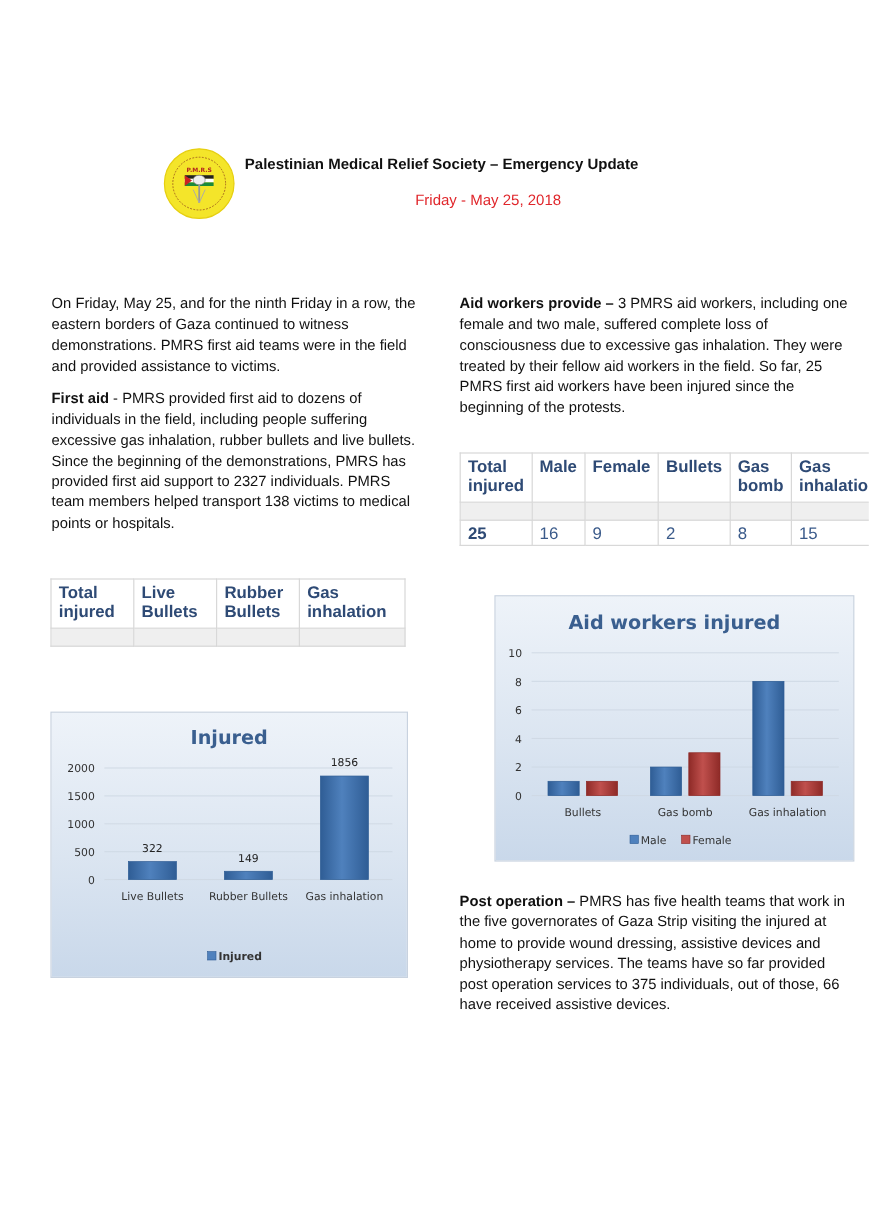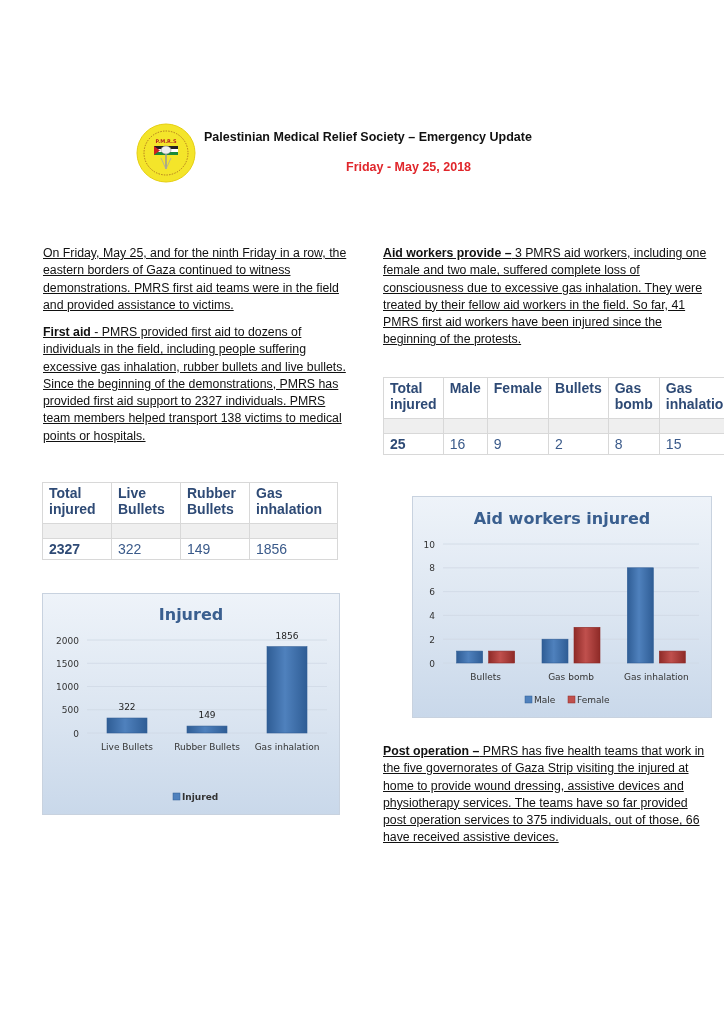--- a/index.html
+++ b/index.html
@@ -1,21 +1,21 @@
 <!DOCTYPE html>
 <html><head>
 <meta charset="utf-8">
 <style>
   html,body{margin:0;padding:0;background:#fff;}
   body{width:724px;height:1024px;position:relative;overflow:hidden;font-family:"Liberation Sans",sans-serif;color:#111;}
   .abs{position:absolute;}
   .header-title{left:204px;top:130px;font-size:12.5px;font-weight:bold;color:#111;text-align:center;}
-  .header-date{left:346px;top:160px;font-size:12.5px;font-weight:bold;color:#e0262b;text-align:right;}
+  .header-date{left:346px;top:160px;font-size:12.5px;font-weight:normal;color:#e0262b;text-align:right;}
   .logo{left:136px;top:123px;width:60px;height:60px;}
-  .para{font-size:12.3px;line-height:17.3px;color:#111;text-decoration:underline;}
+  .para{font-size:12.3px;line-height:17.3px;color:#111;}
   .para b{font-weight:bold;}
   table.dt{position:absolute;border-collapse:collapse;font-size:14px;}
   table.dt td{border:1px solid #d8d8d8;padding:2px 6px;vertical-align:top;color:#2c4c7c;}
   table.dt td.h{font-weight:bold;color:#2e4a75;height:36px;}
   table.dt tr.gap td{background:#efefef;height:14px;padding:0;}
   table.dt td.v{color:#3a5a8a;}
   table.dt td.vb{font-weight:bold;color:#2e4a75;}
   .chartbox{position:absolute;border:1px solid #c8d2df;background:linear-gradient(to bottom,#eef3f9 0%,#dbe5f1 55%,#c9d8ea 100%);}
   svg text{font-family:"DejaVu Sans",sans-serif;}
 </style>
@@ -49,26 +49,20 @@
     <td class="h" style="width:56px">Live Bullets</td>
     <td class="h" style="width:56px">Rubber Bullets</td>
     <td class="h">Gas inhalation</td>
   </tr>
   <tr class="gap">
         <td></td>
         <td></td>
         <td></td>
         <td></td>
       </tr>
-  <tr>
-    <td class="vb">2327</td>
-    <td class="v">322</td>
-    <td class="v">149</td>
-    <td class="v">1856</td>
-  </tr>
 </tbody>
   </table>
 
 <div class="chartbox" style="left:42px;top:593px;width:296px;height:220px;">
   <svg id="chart1" width="296" height="220">
       <defs>
         <linearGradient id="gb1" x1="0" x2="1" y1="0" y2="0">
     <stop offset="0" stop-color="#2f5d95"></stop>
           <stop offset="0.45" stop-color="#4f81bd"></stop>
           <stop offset="1" stop-color="#2f5d95"></stop>
@@ -92,21 +86,21 @@
       <rect x="144" y="132.07150000000001" width="40" height="6.9284999999999854" fill="url(#gb1)" stroke="#2f5d95" stroke-width="0.6"></rect>
       <text x="164" y="124.07150000000001" text-anchor="middle" font-size="9" fill="#222">149</text>
       <text x="244" y="156" text-anchor="middle" font-size="9" fill="#333">Gas inhalation</text>
       <rect x="224" y="52.696" width="40" height="86.304" fill="url(#gb1)" stroke="#2f5d95" stroke-width="0.6"></rect>
       <text x="244" y="44.696" text-anchor="middle" font-size="9" fill="#222">1856</text>
       <rect x="130" y="199" width="7" height="7" fill="#4f81bd" stroke="#2f5d95" stroke-width="0.5"></rect>
       <text x="139" y="206" font-size="9" fill="#333" font-weight="bold">Injured</text>
     </svg>
 </div>
 
-<div class="abs para" style="left:383px;top:245px;width:330px;"><b>Aid workers provide –</b><span> 3 PMRS aid workers, including one female and two male, suffered complete loss of consciousness due to excessive gas inhalation. They were treated by their fellow aid workers in the field. So far, 41 PMRS first aid workers have been injured since the beginning of the protests.</span></div>
+<div class="abs para" style="left:383px;top:245px;width:330px;"><b>Aid workers provide –</b><span> 3 PMRS aid workers, including one female and two male, suffered complete loss of consciousness due to excessive gas inhalation. They were treated by their fellow aid workers in the field. So far, 25 PMRS first aid workers have been injured since the beginning of the protests.</span></div>
 
 <table class="dt" style="left:383px;top:377px;width:336px;">
   <tbody>
       <tr>
     <td class="h">Total injured</td>
     <td class="h">Male</td>
     <td class="h">Female</td>
     <td class="h">Bullets</td>
     <td class="h" style="width:36px">Gas bomb</td>
     <td class="h">Gas inhalation</td>

